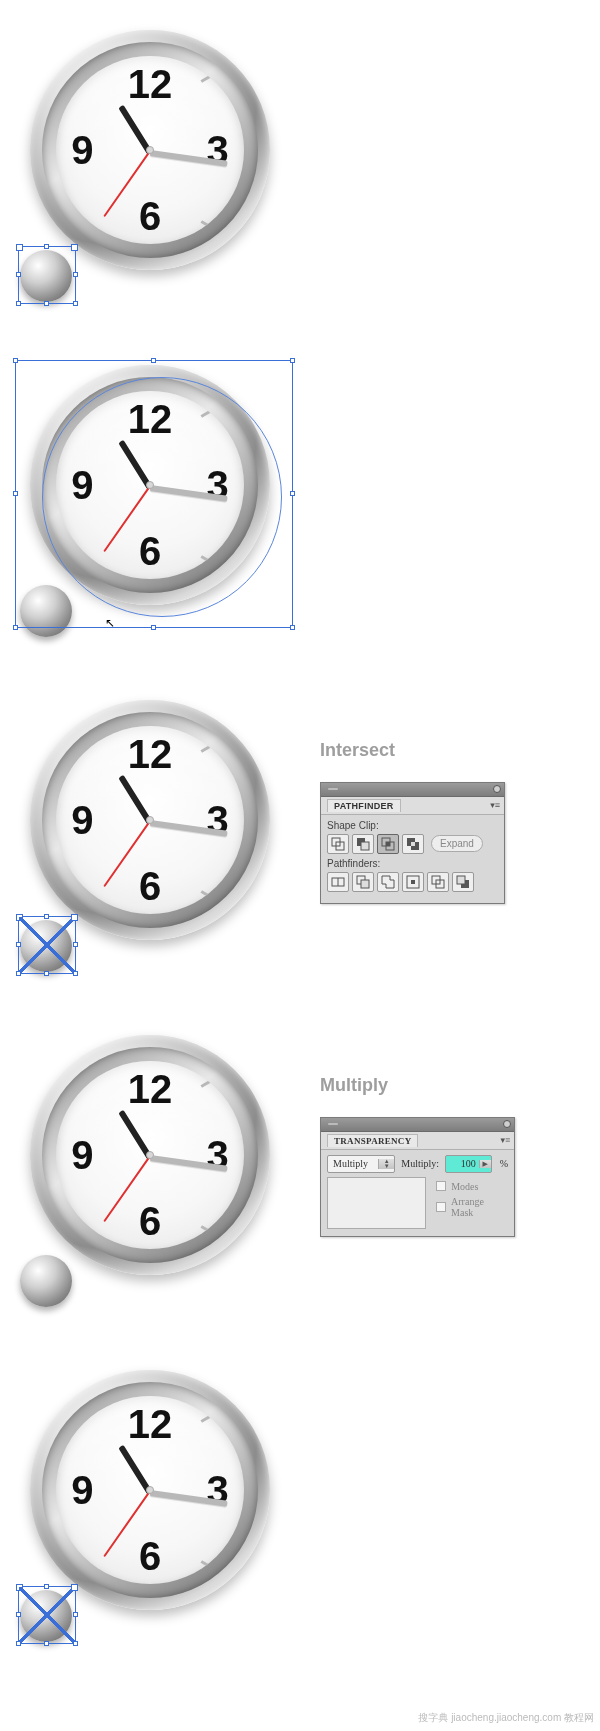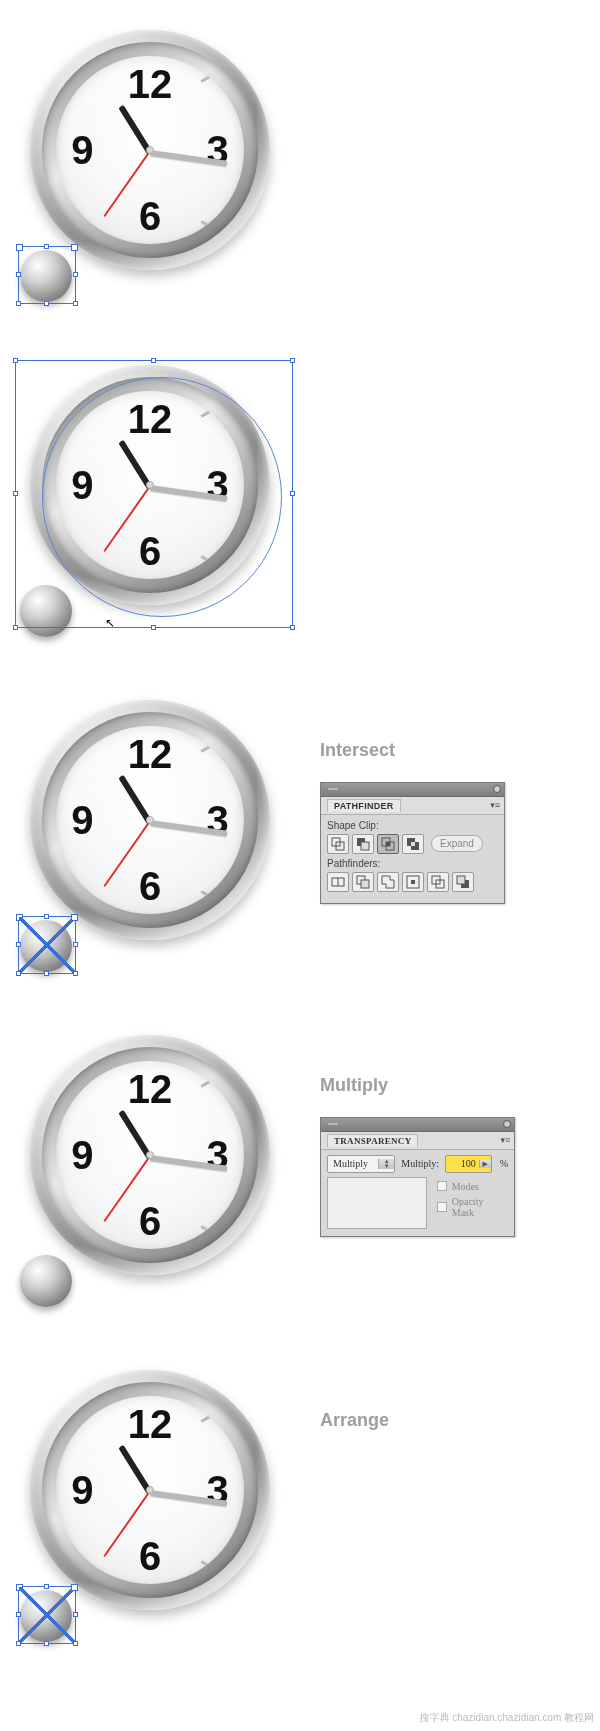--- a/index.html
+++ b/index.html
@@ -194,21 +194,21 @@
 
   .panel.trans{width:195px;font-family:Liberation Serif, serif;}
   .panel .controls{display:flex;align-items:center;padding:5px 6px 4px;gap:6px;}
   .dropdown{
     display:flex;align-items:center;background:#f3f3f3;border:1px solid #9a9a9a;
     height:18px;border-radius:2px;font-size:10px;width:72px;
   }
   .dropdown .val{flex:1;padding:0 5px;}
   .dropdown .arr{width:16px;background:linear-gradient(#e0e0e0,#c4c4c4);border-left:1px solid #aaa;display:flex;flex-direction:column;align-items:center;justify-content:center;font-size:6px;line-height:5px;color:#555;}
   .opac-label{font-size:10px;}
-  .opac-field{display:flex;align-items:center;border:1px solid #9a9a9a;background:#fde047;height:18px;width:49px;border-radius:2px;}
+  .opac-field{display:flex;align-items:center;border:1px solid #9a9a9a;background:#5eead4;height:18px;width:49px;border-radius:2px;}
   .opac-field .v{flex:1;text-align:right;padding:0 3px;font-size:10px;}
   .opac-field .a{width:12px;background:linear-gradient(#e0e0e0,#c4c4c4);border-left:1px solid #aaa;text-align:center;font-size:7px;color:#555;}
   .pct{font-size:10px;margin-left:2px;}
   .panel .preview{display:flex;padding:0 6px 7px;}
   .panel .preview .swatch{width:100px;height:52px;border:1px solid #aaa;background:#efefef;}
   .panel .preview .opts{margin-left:10px;font-size:10px;color:#888;}
   .panel .preview .opts .o{display:flex;align-items:center;gap:5px;margin:4px 0;}
   .ck{width:10px;height:10px;border:1px solid #aaa;background:#f6f6f6;}
 
   .watermark{
@@ -462,21 +462,21 @@
       </div>
       <div class="preview">
         <div class="swatch"></div>
         <div class="opts">
           <div class="o">
               <div class="ck"></div>
               <span>Modes</span>
             </div>
           <div class="o">
               <div class="ck"></div>
-              <span>Opacity Mask</span>
+              <span>Arrange Mask</span>
             </div>
         </div>
       </div>
     </div>
   </div>
 </div>
 
 <div class="step" style="margin-bottom:10px;">
   <div class="step-left">
     <div class="clock-wrap">
@@ -503,18 +503,15 @@
           <div class="line2"></div>
         <span class="c1"></span>
           <span class="c2"></span>
           <span class="c3"></span>
           <span class="c4"></span>
           <span class="c5"></span>
           <span class="c6"></span>
       </div>
     </div>
   </div>
-  <div class="step-right">
-    <div class="step-label">Arrange</div>
-  </div>
 </div>
 
-<div class="watermark">搜字典 chazidian.chazidian.com 教程网</div>
+<div class="watermark">搜字典 jiaocheng.jiaocheng.com 教程网</div>
 
 </body></html>

